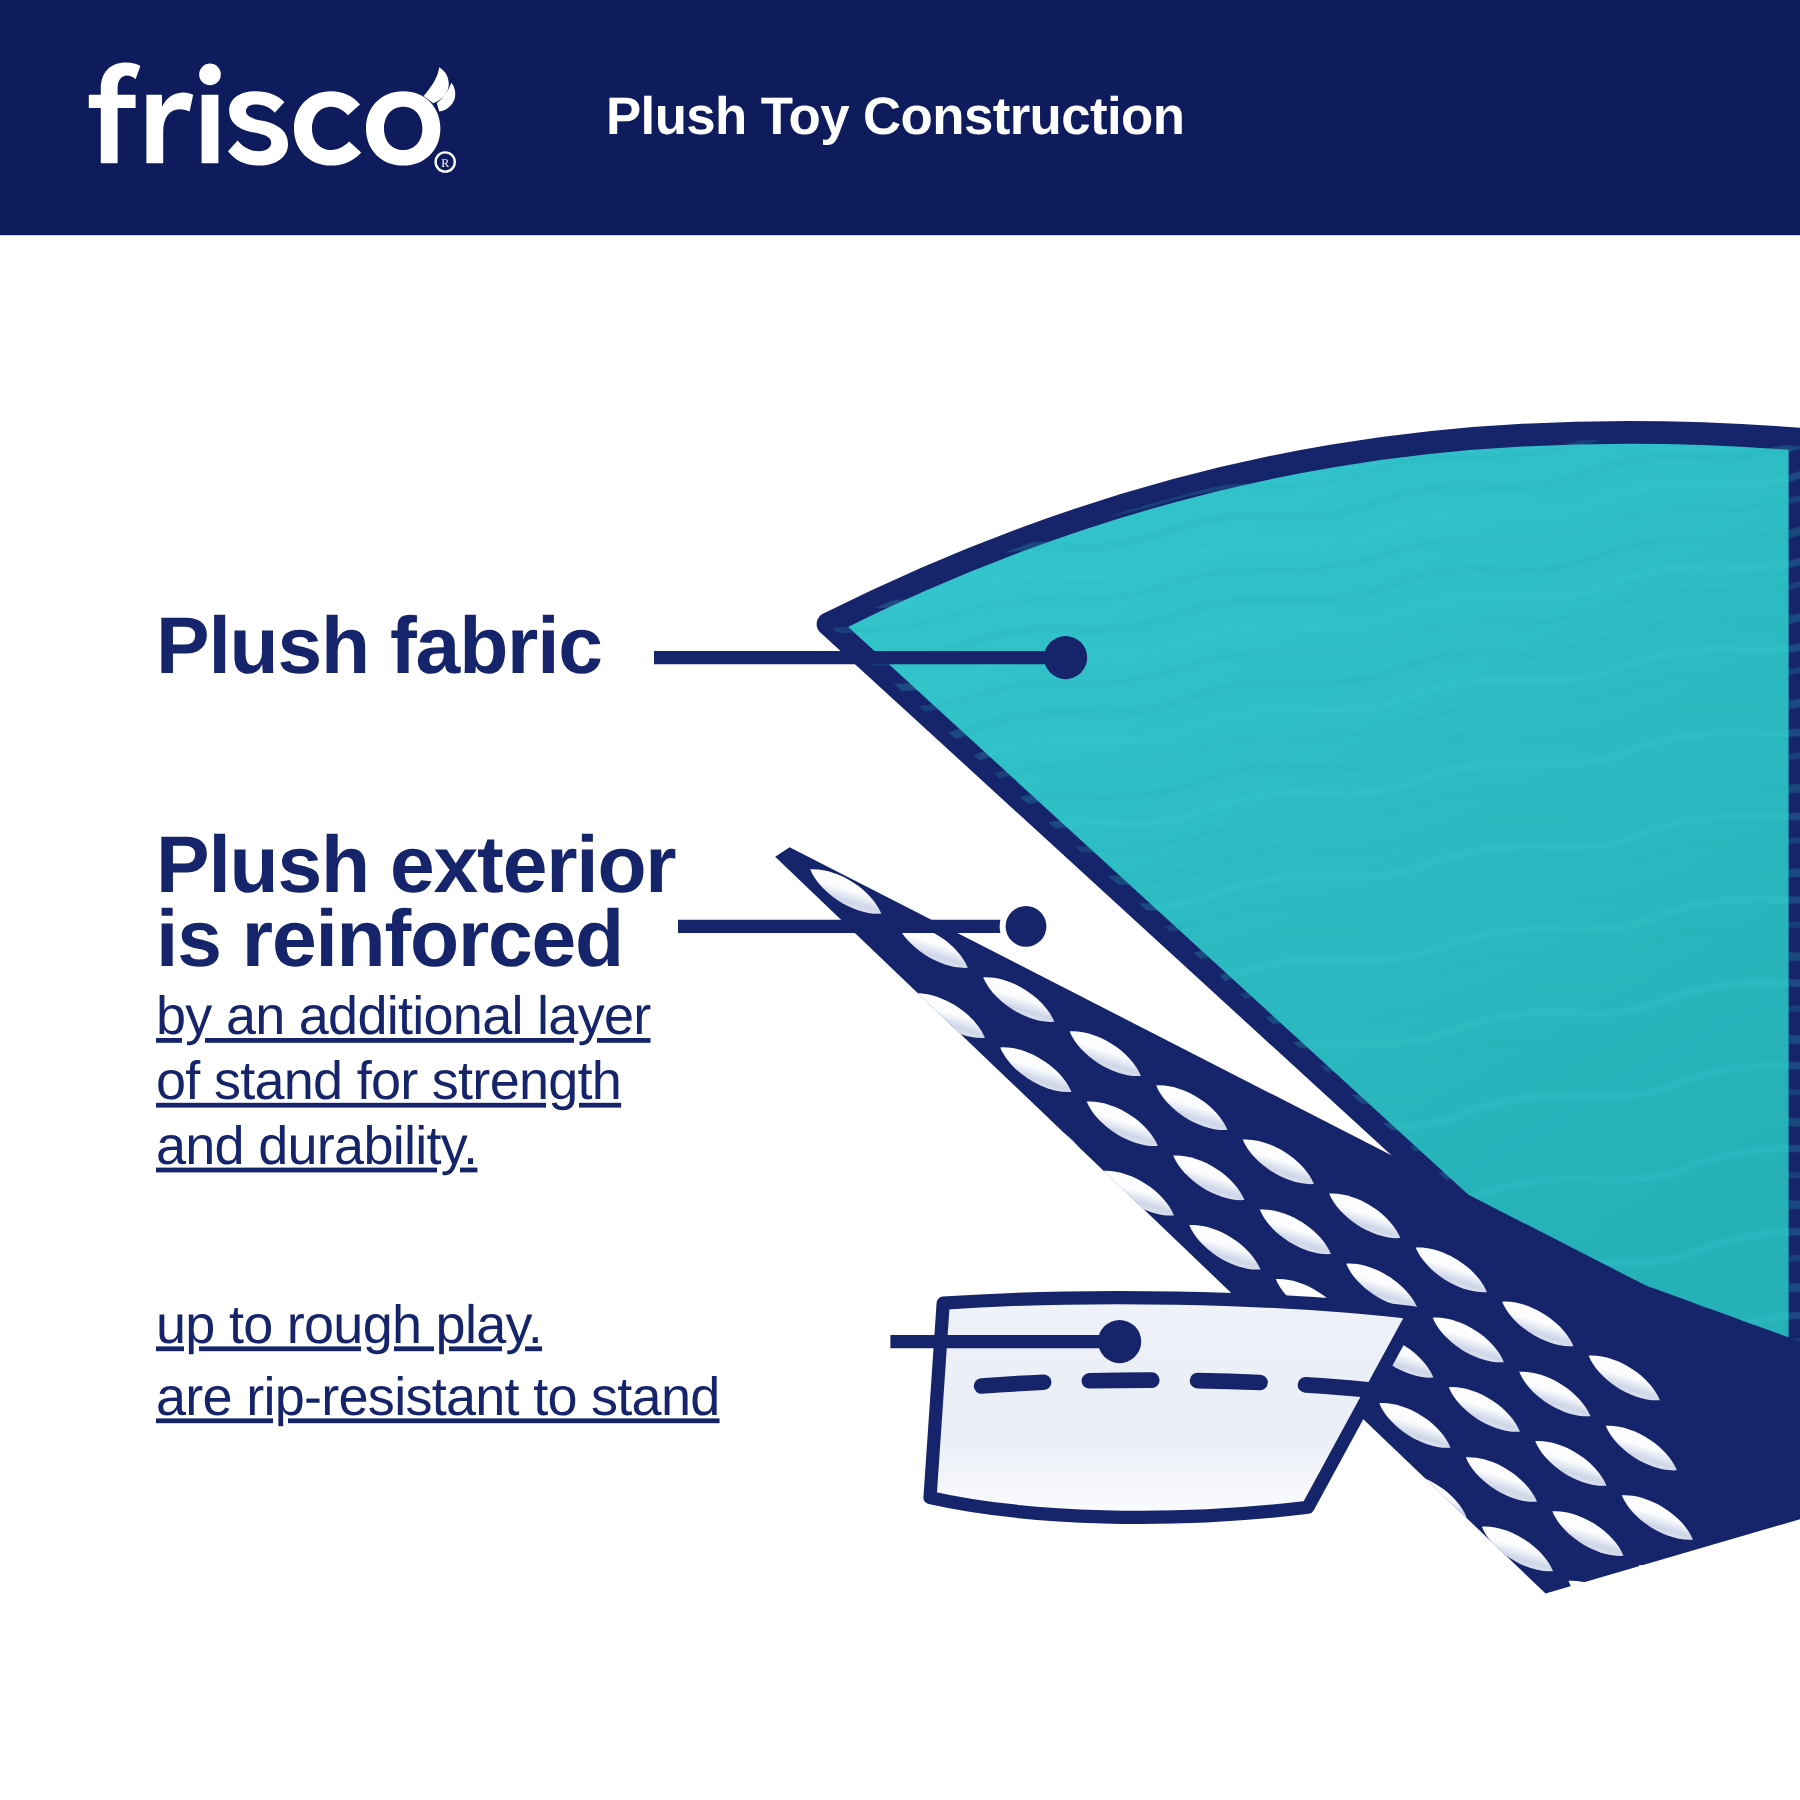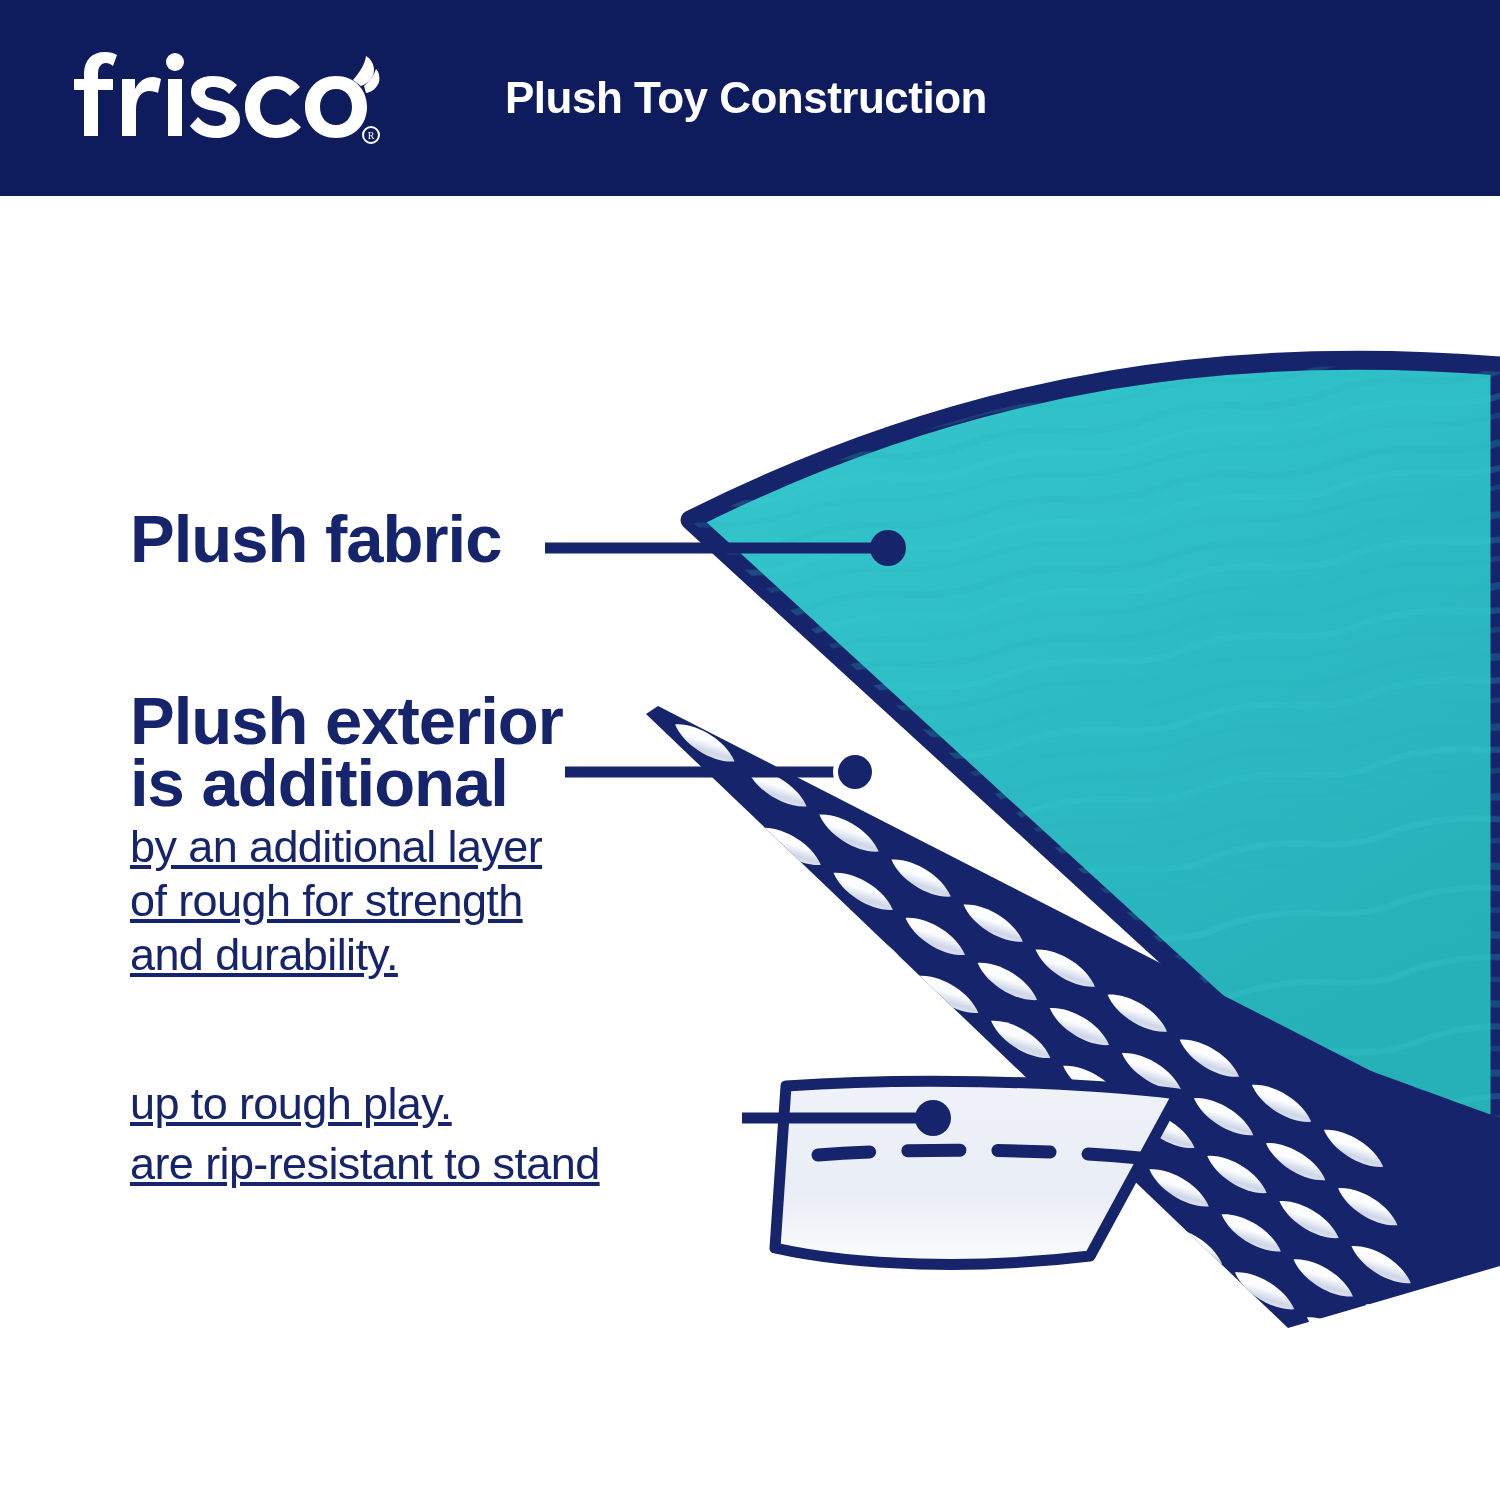--- a/index.html
+++ b/index.html
@@ -451,23 +451,23 @@
       </g>
     </g>
   </svg>
 
   <div class="callout" id="callout-plush-fabric">
     <div class="head">Plush fabric</div>
   </div>
 
   <div class="callout" id="callout-plush-exterior">
     <div class="head">Plush exterior</div>
-    <div class="head">is additional</div>
+    <div class="head">is reinforced</div>
     <div class="body">by an additional layer</div>
-    <div class="body" style="margin-top:0">of rough for strength</div>
+    <div class="body" style="margin-top:0">of stand for strength</div>
     <div class="body" style="margin-top:0">and durability.</div>
   </div>
 
   <div class="callout" id="callout-reinforced-seams">
     <div class="body" style="margin-top:0">up to rough play.</div>
     <div class="body">are rip-resistant to stand</div>
   </div>
 
 </div>
 

